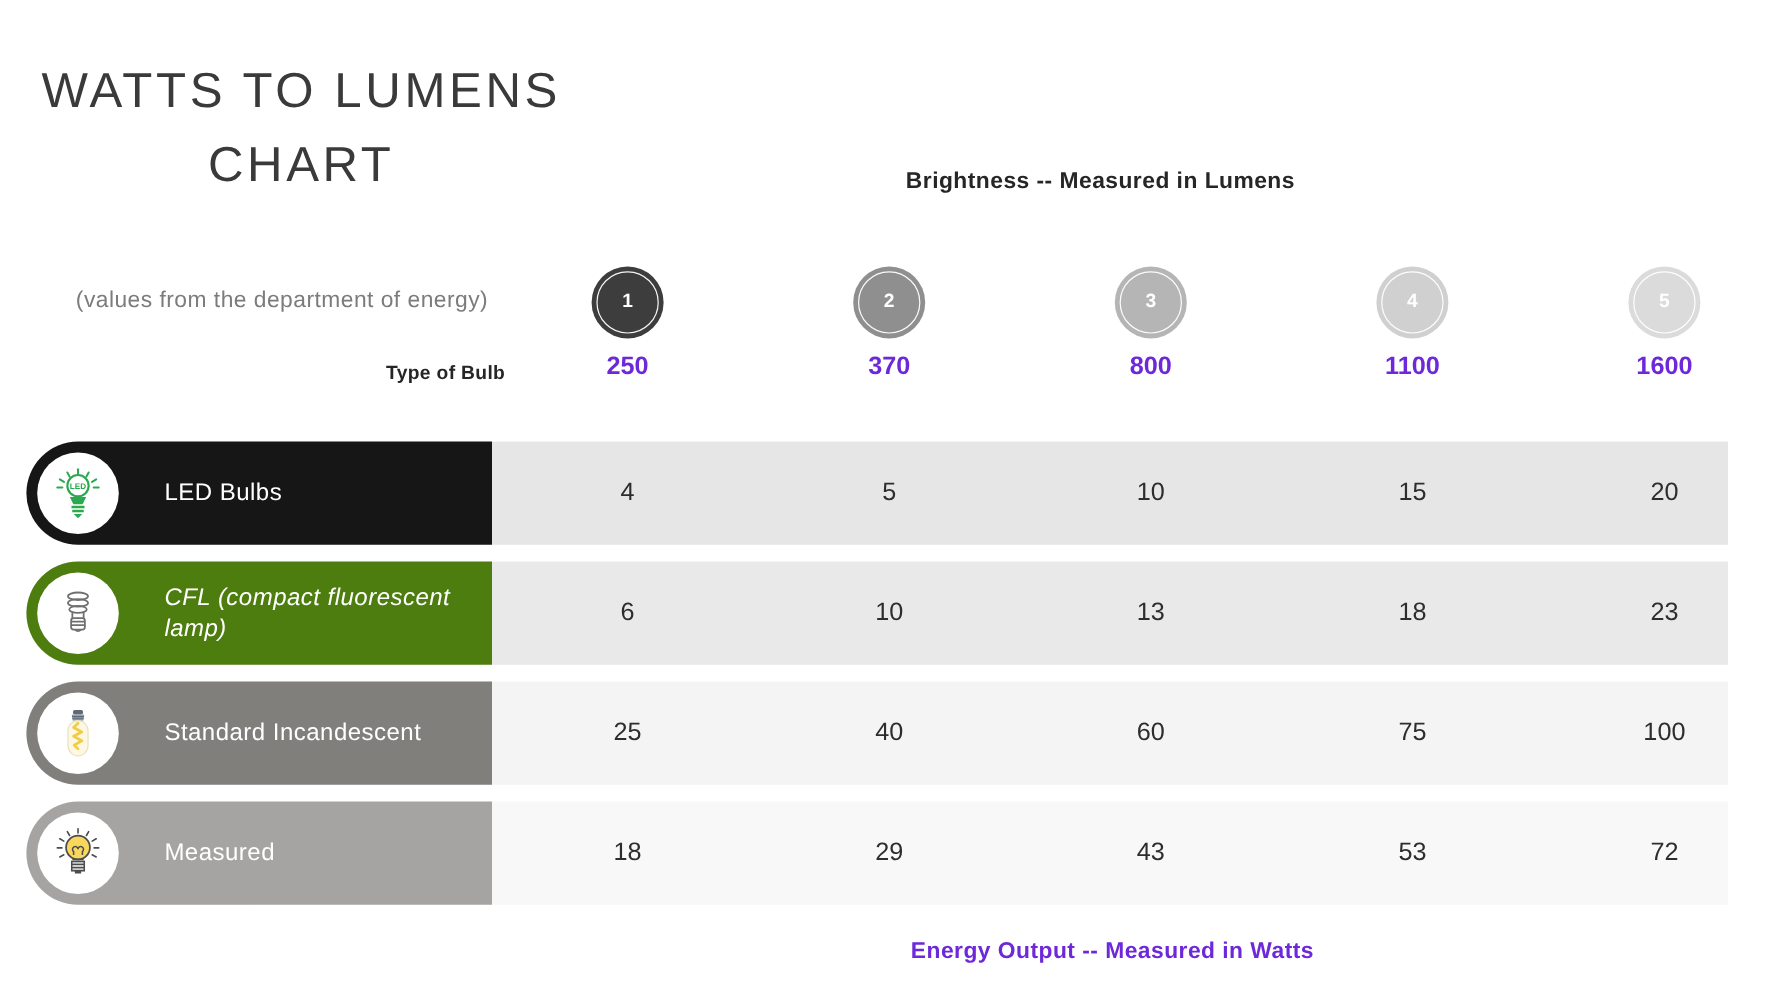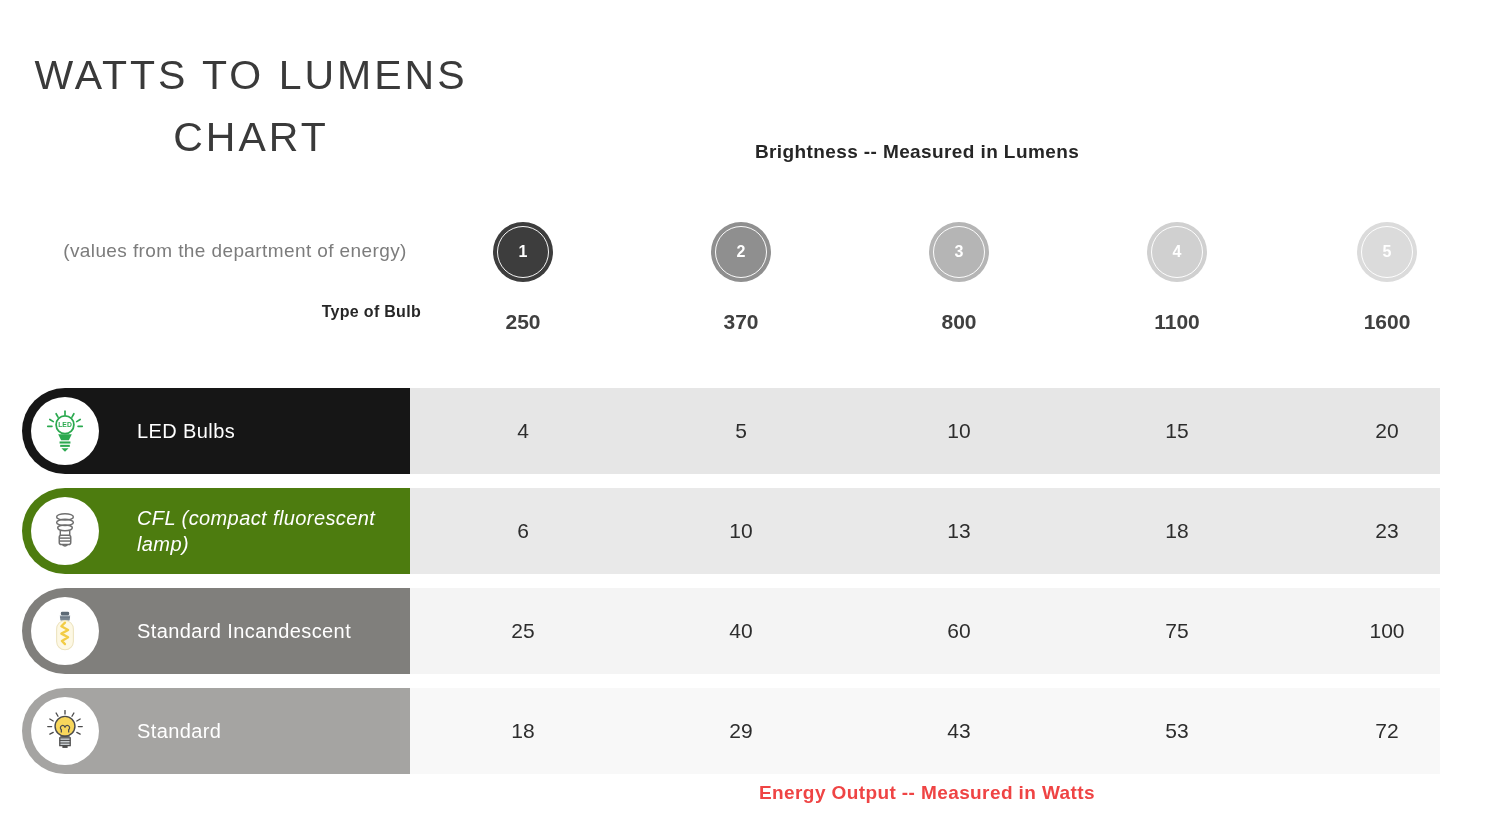--- a/index.html
+++ b/index.html
@@ -12,34 +12,34 @@
   }
   .abs { position:absolute; }
 
   
   .title-block { left:16px; top:44px; width:470px; text-align:center; }
   .title-line { font-size:41px; line-height:62px; letter-spacing:3px; color:#3a3a3a; font-weight:400; }
   .subtitle { left:0; top:240px; width:470px; text-align:center; font-size:19px; color:#7c7c7c; letter-spacing:0.4px; }
 
   
   .top-axis { left:462px; top:141px; width:910px; text-align:center; font-size:19px; font-weight:bold; color:#262626; letter-spacing:0.4px; }
-  .bottom-axis { left:472px; top:782px; width:910px; text-align:center; font-size:19px; font-weight:bold; color:#ef4444; letter-spacing:0.4px; }
+  .bottom-axis { left:472px; top:782px; width:910px; text-align:center; font-size:19px; font-weight:bold; color:#6d28d9; letter-spacing:0.4px; }
   .row-header { left:121px; top:303px; width:300px; text-align:right; font-size:16px; font-weight:bold; color:#262626; letter-spacing:0.3px; }
 
   
   .lum-col { position:absolute; top:222px; width:120px; text-align:center; }
   .lum-col.c0 { left:463px; } .lum-col.c1 { left:681px; } .lum-col.c2 { left:899px; }
   .lum-col.c3 { left:1117px; } .lum-col.c4 { left:1327px; }
   .step-circle { width:60px; height:60px; border-radius:50%; margin:0 auto; position:relative; background:#888; }
   .step-ring { position:absolute; inset:4px; border:1.6px solid rgba(255,255,255,0.95); border-radius:50%; display:flex; align-items:center; justify-content:center; }
   .step-num { color:#ffffff; font-weight:bold; font-size:16px; }
-  .lum-value { margin-top:28px; font-size:21px; font-weight:bold; color:#404040; }
-
-  
-  .bulb-row { position:absolute; left:0; width:1488px; height:110px;margin-top:20px; }
+  .lum-value { margin-top:12px; font-size:21px; font-weight:bold; color:#6d28d9; }
+
+  
+  .bulb-row { position:absolute; left:0; width:1488px; height:110px; }
   .bulb-row.r0 { top:368px; } .bulb-row.r1 { top:468px; }
   .bulb-row.r2 { top:568px; } .bulb-row.r3 { top:668px; }
   .row-band { position:absolute; left:410px; width:1030px; top:0; height:86px; background:#eee; }
   .row-pill { position:absolute; left:22px; width:388px; height:86px; border-radius:43px 0 0 43px; background:#222; }
   .icon-circle { position:absolute; left:9px; top:9px; width:68px; height:68px; background:#ffffff; border-radius:50%; display:flex; align-items:center; justify-content:center; }
   .row-label { position:absolute; left:115px; right:6px; top:0; height:100%; display:flex; align-items:center; color:#ffffff; font-size:20px; letter-spacing:0.4px; line-height:1.3; }
   .cell { position:absolute; top:0; width:120px; height:86px; line-height:86px; text-align:center; font-size:21px; color:#2d2d2d; }
   .cell.c0 { left:463px; } .cell.c1 { left:681px; } .cell.c2 { left:899px; }
   .cell.c3 { left:1117px; } .cell.c4 { left:1327px; }
 </style>
@@ -193,20 +193,20 @@
         </g>
         <circle cx="22" cy="17.5" r="9.5" fill="#f8d75c" stroke="#4c4c4c" stroke-width="1.4"></circle>
         <path d="M18.5 23.5 v-2.8 a2.2 2.2 0 1 1 3.5 -1.8 a2.2 2.2 0 1 1 3.5 1.8 v2.8" fill="none" stroke="#4c4c4c" stroke-width="1.2"></path>
         <line x1="17.5" y1="27" x2="26.5" y2="27" stroke="#4c4c4c" stroke-width="1.2"></line>
         <rect x="17" y="28.5" width="10" height="7.5" fill="#c9ced2" stroke="#4c4c4c" stroke-width="1.2"></rect>
         <line x1="17" y1="31" x2="27" y2="31" stroke="#4c4c4c" stroke-width="1"></line>
         <line x1="17" y1="33.5" x2="27" y2="33.5" stroke="#4c4c4c" stroke-width="1"></line>
         <path d="M19.5 36 h5 v2.2 h-5 Z" fill="#4c4c4c"></path>
       </svg>
     </span>
-    <span class="row-label">Standard</span>
+    <span class="row-label">Measured</span>
   </div>
   <div class="cell c0">18</div>
   <div class="cell c1">29</div>
   <div class="cell c2">43</div>
   <div class="cell c3">53</div>
   <div class="cell c4">72</div>
 </div>
 
 </body></html>

